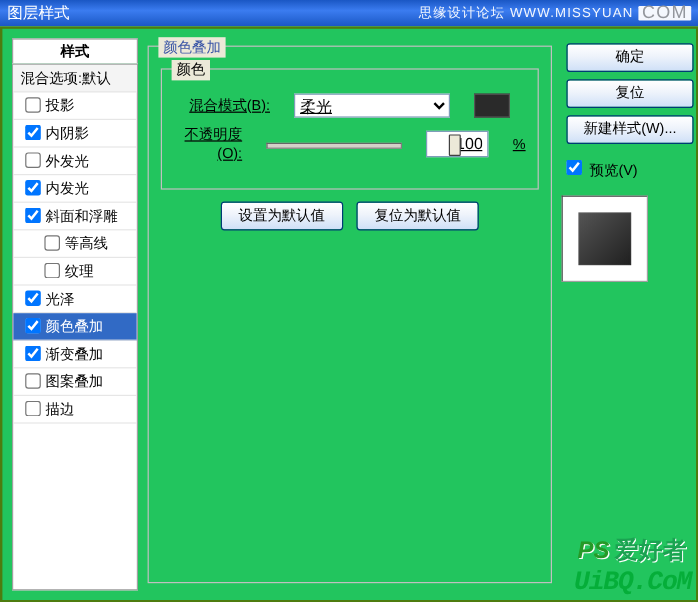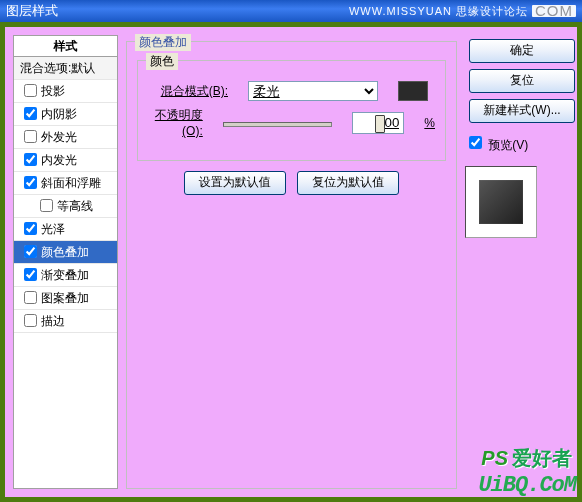--- a/index.html
+++ b/index.html
@@ -37,22 +37,22 @@
     color:#999;
     font-size:15px;
     padding:0 3px;
     height:12px;
     line-height:12px;
     border-radius:1px;
   }
   .mainarea {
     position: absolute;
     top: 22px; left: 0; right: 0; bottom: 0;
-    background: #f0abfc;
-    border: 5px solid #4d7c0f;
+    background: #22c55e;
+    border: 2px solid #4d7c0f;
     display: flex;
     padding: 8px;
     gap: 8px;
     box-sizing: border-box;
   }
   
   .stylesbox {
     width: 105px;
     display:flex;
     flex-direction:column;
@@ -231,39 +231,40 @@
     text-shadow:1px 1px 0 #fff;
   }
   .wm2 .ps{ color:#259a28; font-style:italic; margin-right:4px;}
 </style>
 </head>
 <body>
 
 <div class="titlebar">
   <span>图层样式</span>
   <span class="tb-right">
+    <span>思缘设计论坛</span>
     <span style="font-family:Arial;">WWW.MISSYUAN</span>
-    <span>思缘设计论坛</span>
     <span class="tb-badge">COM</span>
   </span>
 </div>
 
 <div class="mainarea">
 
   <div class="stylesbox">
     <div class="header">样式</div>
     <div class="styleslist">
       <div class="row subhead">混合选项:默认</div>
 
     <div class="row"><input type="checkbox" style=""><span>投影</span></div>
         <div class="row"><input type="checkbox" checked="" style=""><span>内阴影</span></div>
         <div class="row"><input type="checkbox" style=""><span>外发光</span></div>
         <div class="row"><input type="checkbox" checked="" style=""><span>内发光</span></div>
         <div class="row"><input type="checkbox" checked="" style=""><span>斜面和浮雕</span></div>
         <div class="row indent"><input type="checkbox" style=""><span>等高线</span></div>
+        <div class="row indent"><input type="checkbox" style=""><span>纹理</span></div>
         <div class="row"><input type="checkbox" checked="" style=""><span>光泽</span></div>
         <div class="row active"><input type="checkbox" checked="" style=""><span>颜色叠加</span></div>
         <div class="row"><input type="checkbox" checked="" style=""><span>渐变叠加</span></div>
         <div class="row"><input type="checkbox" style=""><span>图案叠加</span></div>
         <div class="row"><input type="checkbox" style=""><span>描边</span></div>
       </div>
   </div>
 
   <div class="centerpanel">
     <div class="groupbox outer-group">

